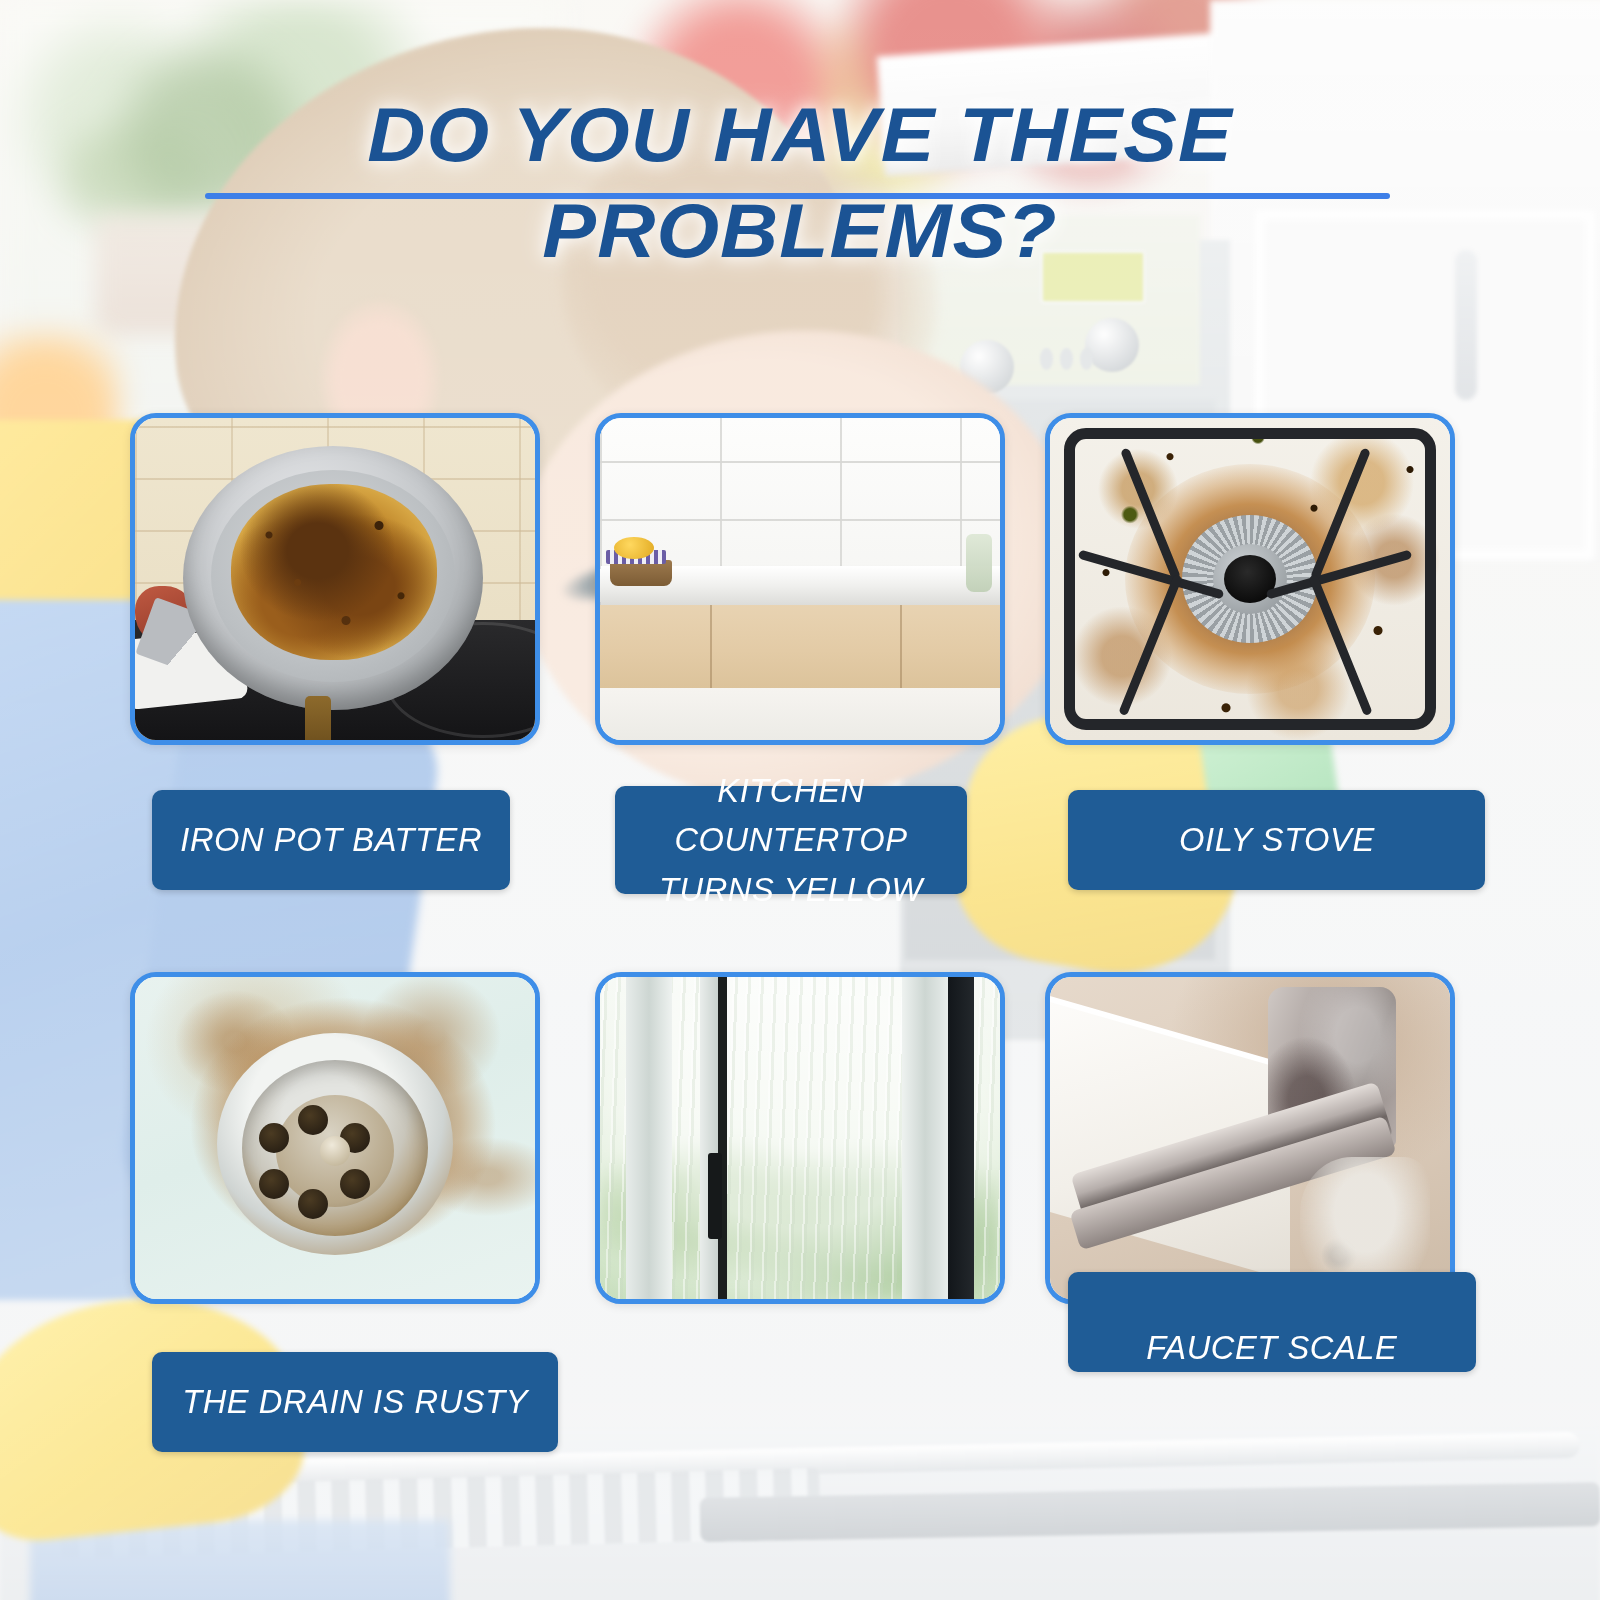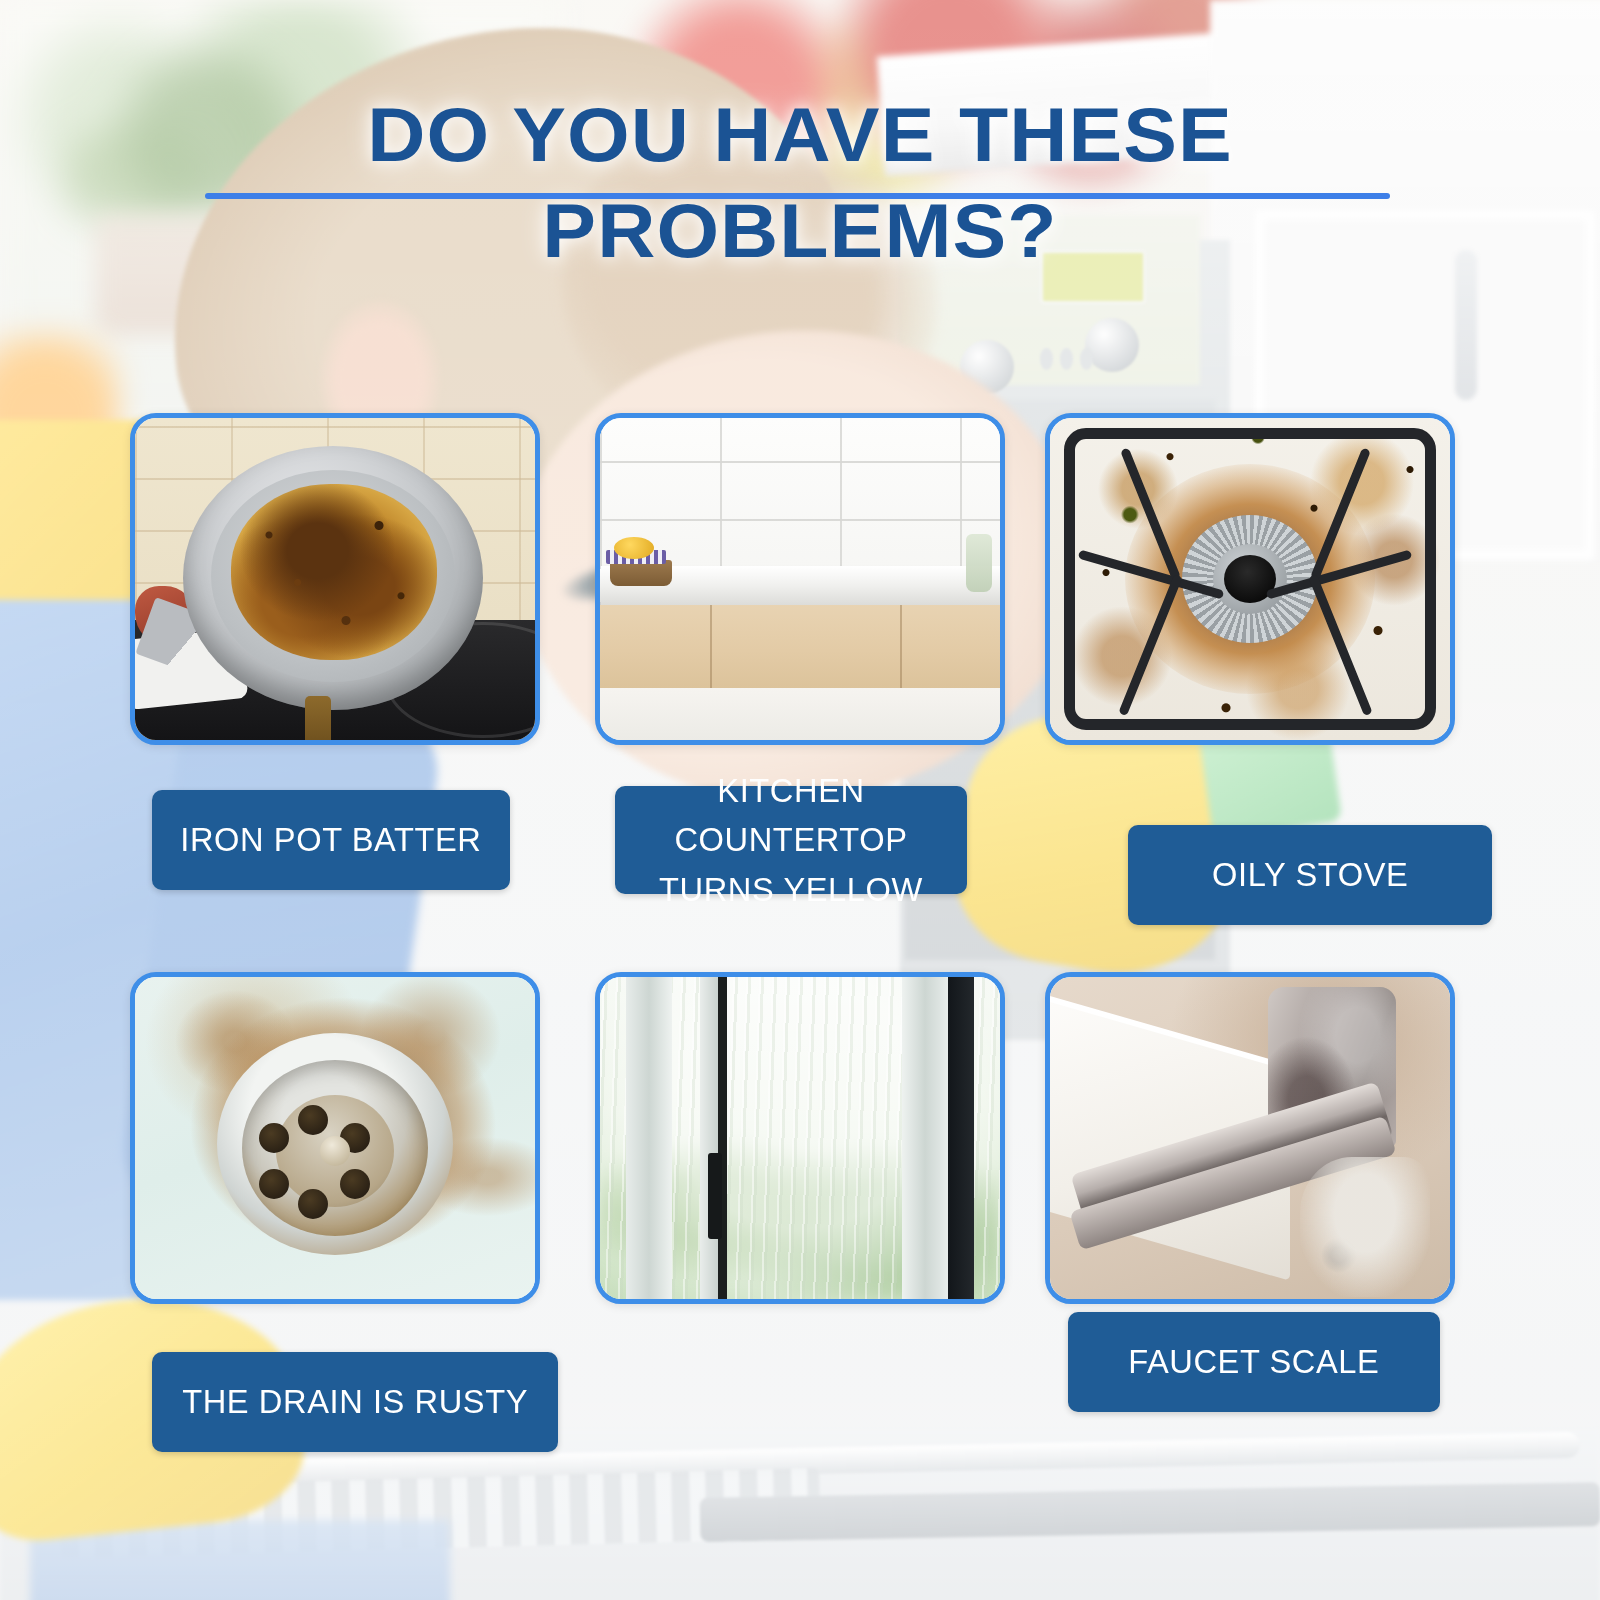--- a/index.html
+++ b/index.html
@@ -1,21 +1,21 @@
 <!DOCTYPE html>
 <html><head>
 <meta charset="utf-8">
 <style>
   html,body{margin:0;padding:0;}
   body{
     width:1600px;height:1600px;overflow:hidden;
     font-family:"Liberation Sans",sans-serif;
     background:#eef1f4;
   }
-  .stage{position:relative;width:1600px;height:1600px;overflow:hidden;background:#fef9c3;}
+  .stage{position:relative;width:1600px;height:1600px;overflow:hidden;background:#fef9c3;font-style:italic;}
 
   
   .bg{position:absolute;inset:0;overflow:hidden;}
   .bg-layer{position:absolute;}
 
   
   .bg-room{
     inset:0;
     background:
       linear-gradient(180deg,#f6f4ee 0%,#f3f2ee 20%,#eef0f1 55%,#e8eaec 100%);
@@ -539,21 +539,21 @@
         <div class="st-grate">
           <i style="left:26px;top:152px;width:150px;height:9px;transform:rotate(16deg);"></i>
           <i style="left:214px;top:152px;width:150px;height:9px;transform:rotate(-16deg);"></i>
           <i style="left:96px;top:26px;width:9px;height:140px;transform:rotate(-22deg);"></i>
           <i style="left:286px;top:26px;width:9px;height:140px;transform:rotate(22deg);"></i>
           <i style="left:96px;top:152px;width:9px;height:150px;transform:rotate(22deg);"></i>
           <i style="left:286px;top:152px;width:9px;height:150px;transform:rotate(-22deg);"></i>
         </div>
       </div>
     </div>
-    <div class="chip one-line" style="left:1128px;top:790px;width:364px;margin-top:35px;">
+    <div class="chip one-line" style="left:1068px;top:790px;width:417px;">
       <span>OILY STOVE</span>
     </div>
 
     <div class="card" style="left:130px;top:972px;">
       <div class="photo">
         <div class="dr-basin"></div>
         <div class="dr-stain"></div>
         <div class="dr-lip"></div>
         <div class="dr-bowl"></div>
         <div class="dr-strain"></div>
@@ -590,18 +590,18 @@
         <div class="fc-wall"></div>
         <div class="fc-basin-edge"></div>
         <div class="fc-basin"></div>
         <div class="fc-body"></div>
         <div class="fc-body-scale"></div>
         <div class="fc-spout"></div>
         <div class="fc-spout2"></div>
         <div class="fc-scale"></div>
       </div>
     </div>
-    <div class="chip one-line" style="left:1068px;top:1312px;width:372px;">
+    <div class="chip one-line" style="left:1068px;top:1272px;width:408px;align-items:flex-end;">
       <span>FAUCET SCALE</span>
     </div>
 
   </div>
 </div>
 
 </body></html>

